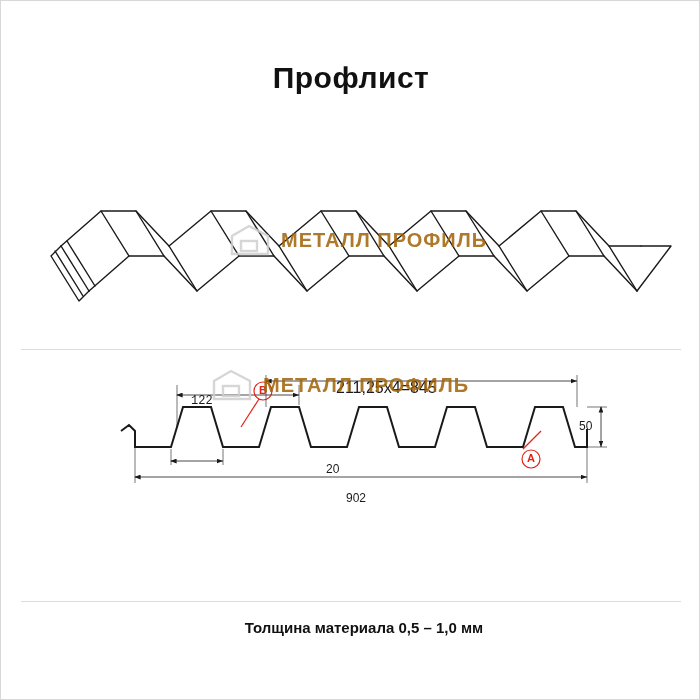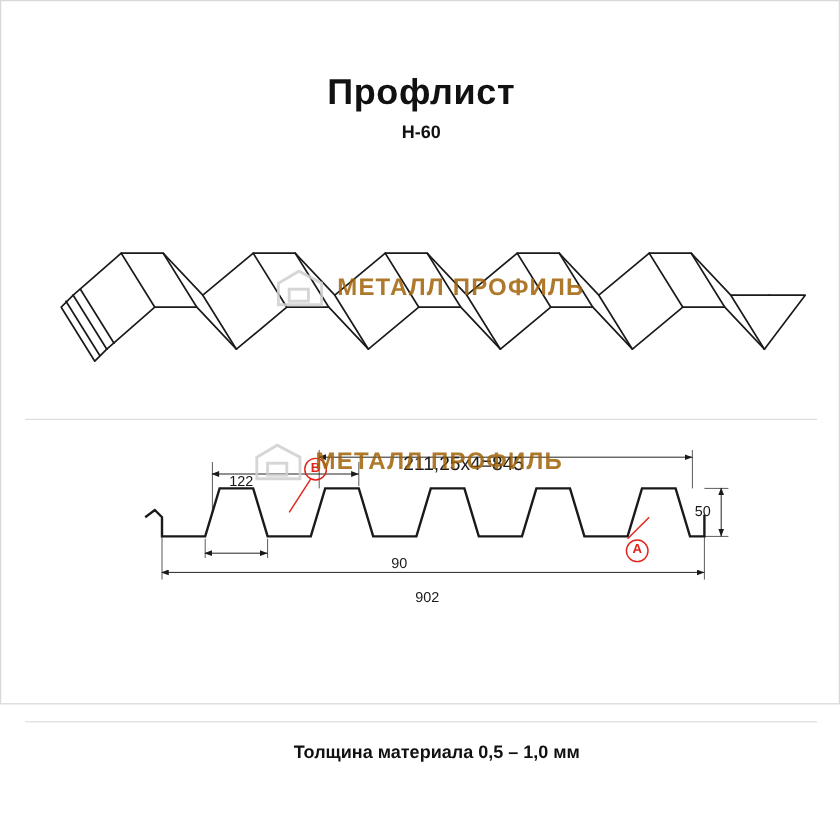--- a/index.html
+++ b/index.html
@@ -10,21 +10,21 @@
     width: 700px;
     height: 700px;
     background: #ffffff;
     font-family: "Liberation Sans", sans-serif;
     color: #1a1a1a;
     overflow: hidden;
   }
   .page {
     position: relative;
     width: 700px;
-    height: 587px;
+    height: 700px;
     box-sizing: border-box;
     border: 1px solid #d8d8d8;
     padding-left: 40px;
   }
   .title {
     position: absolute;
     top: 60px;
     left: 0;
     width: 700px;
     text-align: center;
@@ -93,21 +93,20 @@
     white-space: nowrap;
   }
   svg { display: block; overflow: visible; }
 </style>
 </head>
 <body>
 
 <div class="page">
 
   <div class="title">Профлист</div>
-  <div class="subtitle">Н-60</div>
 
   <div class="divider d1"></div>
   <div class="divider d2"></div>
 
   <div class="iso-wrap">
     <svg width="620" height="180" viewBox="0 0 620 180">
       <g fill="none" stroke="#1a1a1a" stroke-width="1.4" stroke-linejoin="round" stroke-linecap="round">
 
         <path d="M20 95 L60 60 L95 60 L128 95 L170 60 L205 60 L238 95 L280 60 L315 60 L348 95 L390 60 L425 60 L458 95 L500 60 L535 60 L568 95 L600 95"></path>
 
@@ -189,23 +188,23 @@
       </g>
 
       <g stroke="#e2231a" stroke-width="1.2" fill="none">
         <line x1="148" y1="30" x2="130" y2="58"></line>
         <circle cx="152" cy="22" r="9"></circle>
         <line x1="412" y1="80" x2="430" y2="62"></line>
         <circle cx="420" cy="90" r="9"></circle>
       </g>
     </svg>
 
-    <div style="position:absolute;left:80px;top:25px;font-size:12px;">122</div>
+    <div style="position:absolute;left:80px;top:25px;font-size:12px;font-family:Liberation Mono, monospace;">122</div>
     <div style="position:absolute;left:225px;top:10px;font-size:16px;">211,25х4=845</div>
-    <div style="position:absolute;left:215px;top:93px;font-size:12px;">90</div>
+    <div style="position:absolute;left:215px;top:93px;font-size:12px;">20</div>
     <div style="position:absolute;left:235px;top:122px;font-size:12px;">902</div>
     <div style="position:absolute;left:468px;top:50px;font-size:12px;">50</div>
     <div style="position:absolute;left:148px;top:15px;font-size:11px;font-weight:bold;color:#e2231a;">B</div>
     <div style="position:absolute;left:416px;top:83px;font-size:11px;font-weight:bold;color:#e2231a;">A</div>
   </div>
 
   <div class="wm wm-top">
     <div style="display:flex;align-items:center;gap:10px;">
       <span>
         <svg width="42" height="34" viewBox="0 0 42 34">

